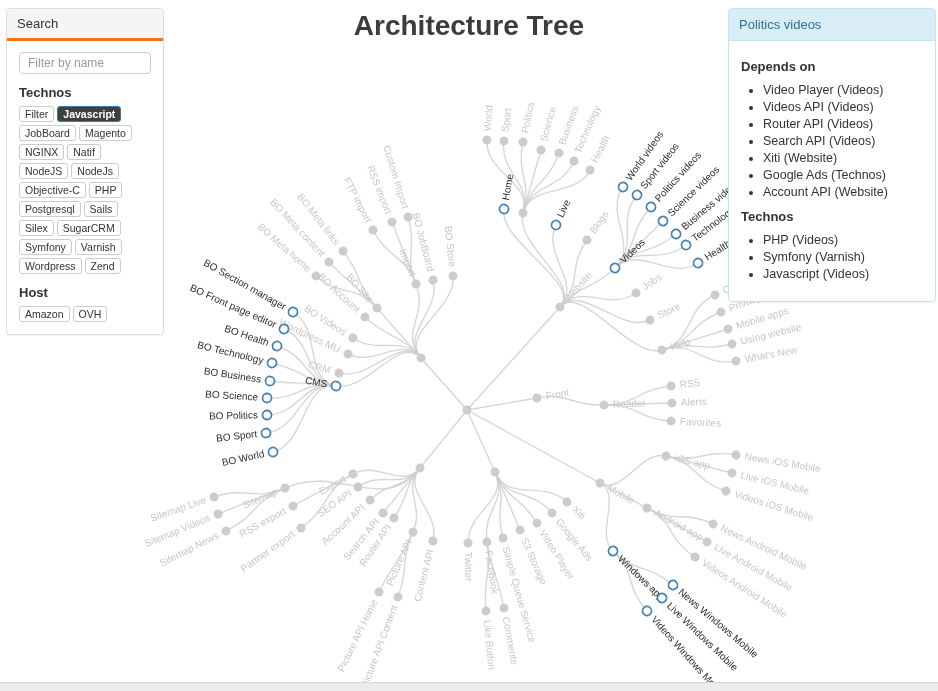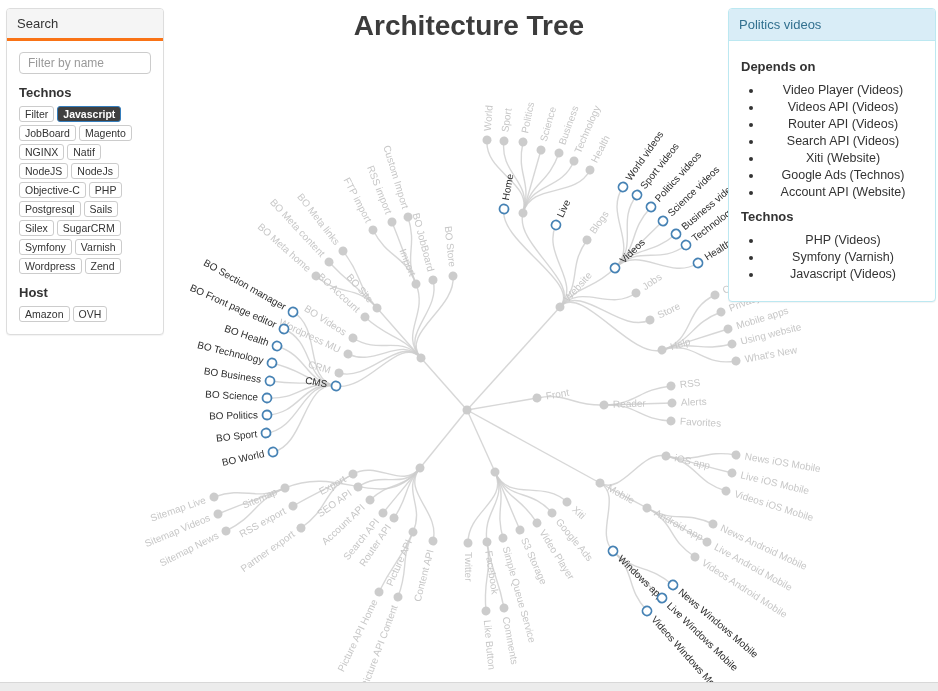--- a/index.html
+++ b/index.html
@@ -36,21 +36,21 @@
          padding:1px 5px; background:#fff; color:#333; border:1px solid #ccc;
          border-radius:3px; cursor:pointer; }
   .tag.selected { background:#404040; border-color:#357ebd; color:#fff; font-weight:bold; }
 
   
   .panel-info { left:728px; top:8px; width:208px; border-color:#bce8f1; }
   .panel-info .panel-heading { background:#d9edf7; border-bottom:1px solid #bce8f1;
            border-radius:3px 3px 0 0; padding:8px 10px; font-size:13px; color:#31708f; }
   .panel-info .panel-body { padding:10px 12px 14px; }
   .detail-heading { font-size:13px; font-weight:bold; color:#333; margin:8px 0 8px; }
-  .detail-list { margin:0 0 4px 0; padding-left:22px;text-align:center; }
+  .detail-list { margin:0 0 4px 0; padding-left:22px; }
   .detail-list li { font-size:12.5px; color:#333; line-height:17px; list-style:disc; }
 
   
   .hscrollbar { position:absolute; left:0; bottom:0; width:938px; height:9px;
                 background:#ececec; border-top:1px solid #d8d8d8; z-index:6; }
 </style>
 </head>
 <body>
 
 <svg class="tree" width="938" height="691">

